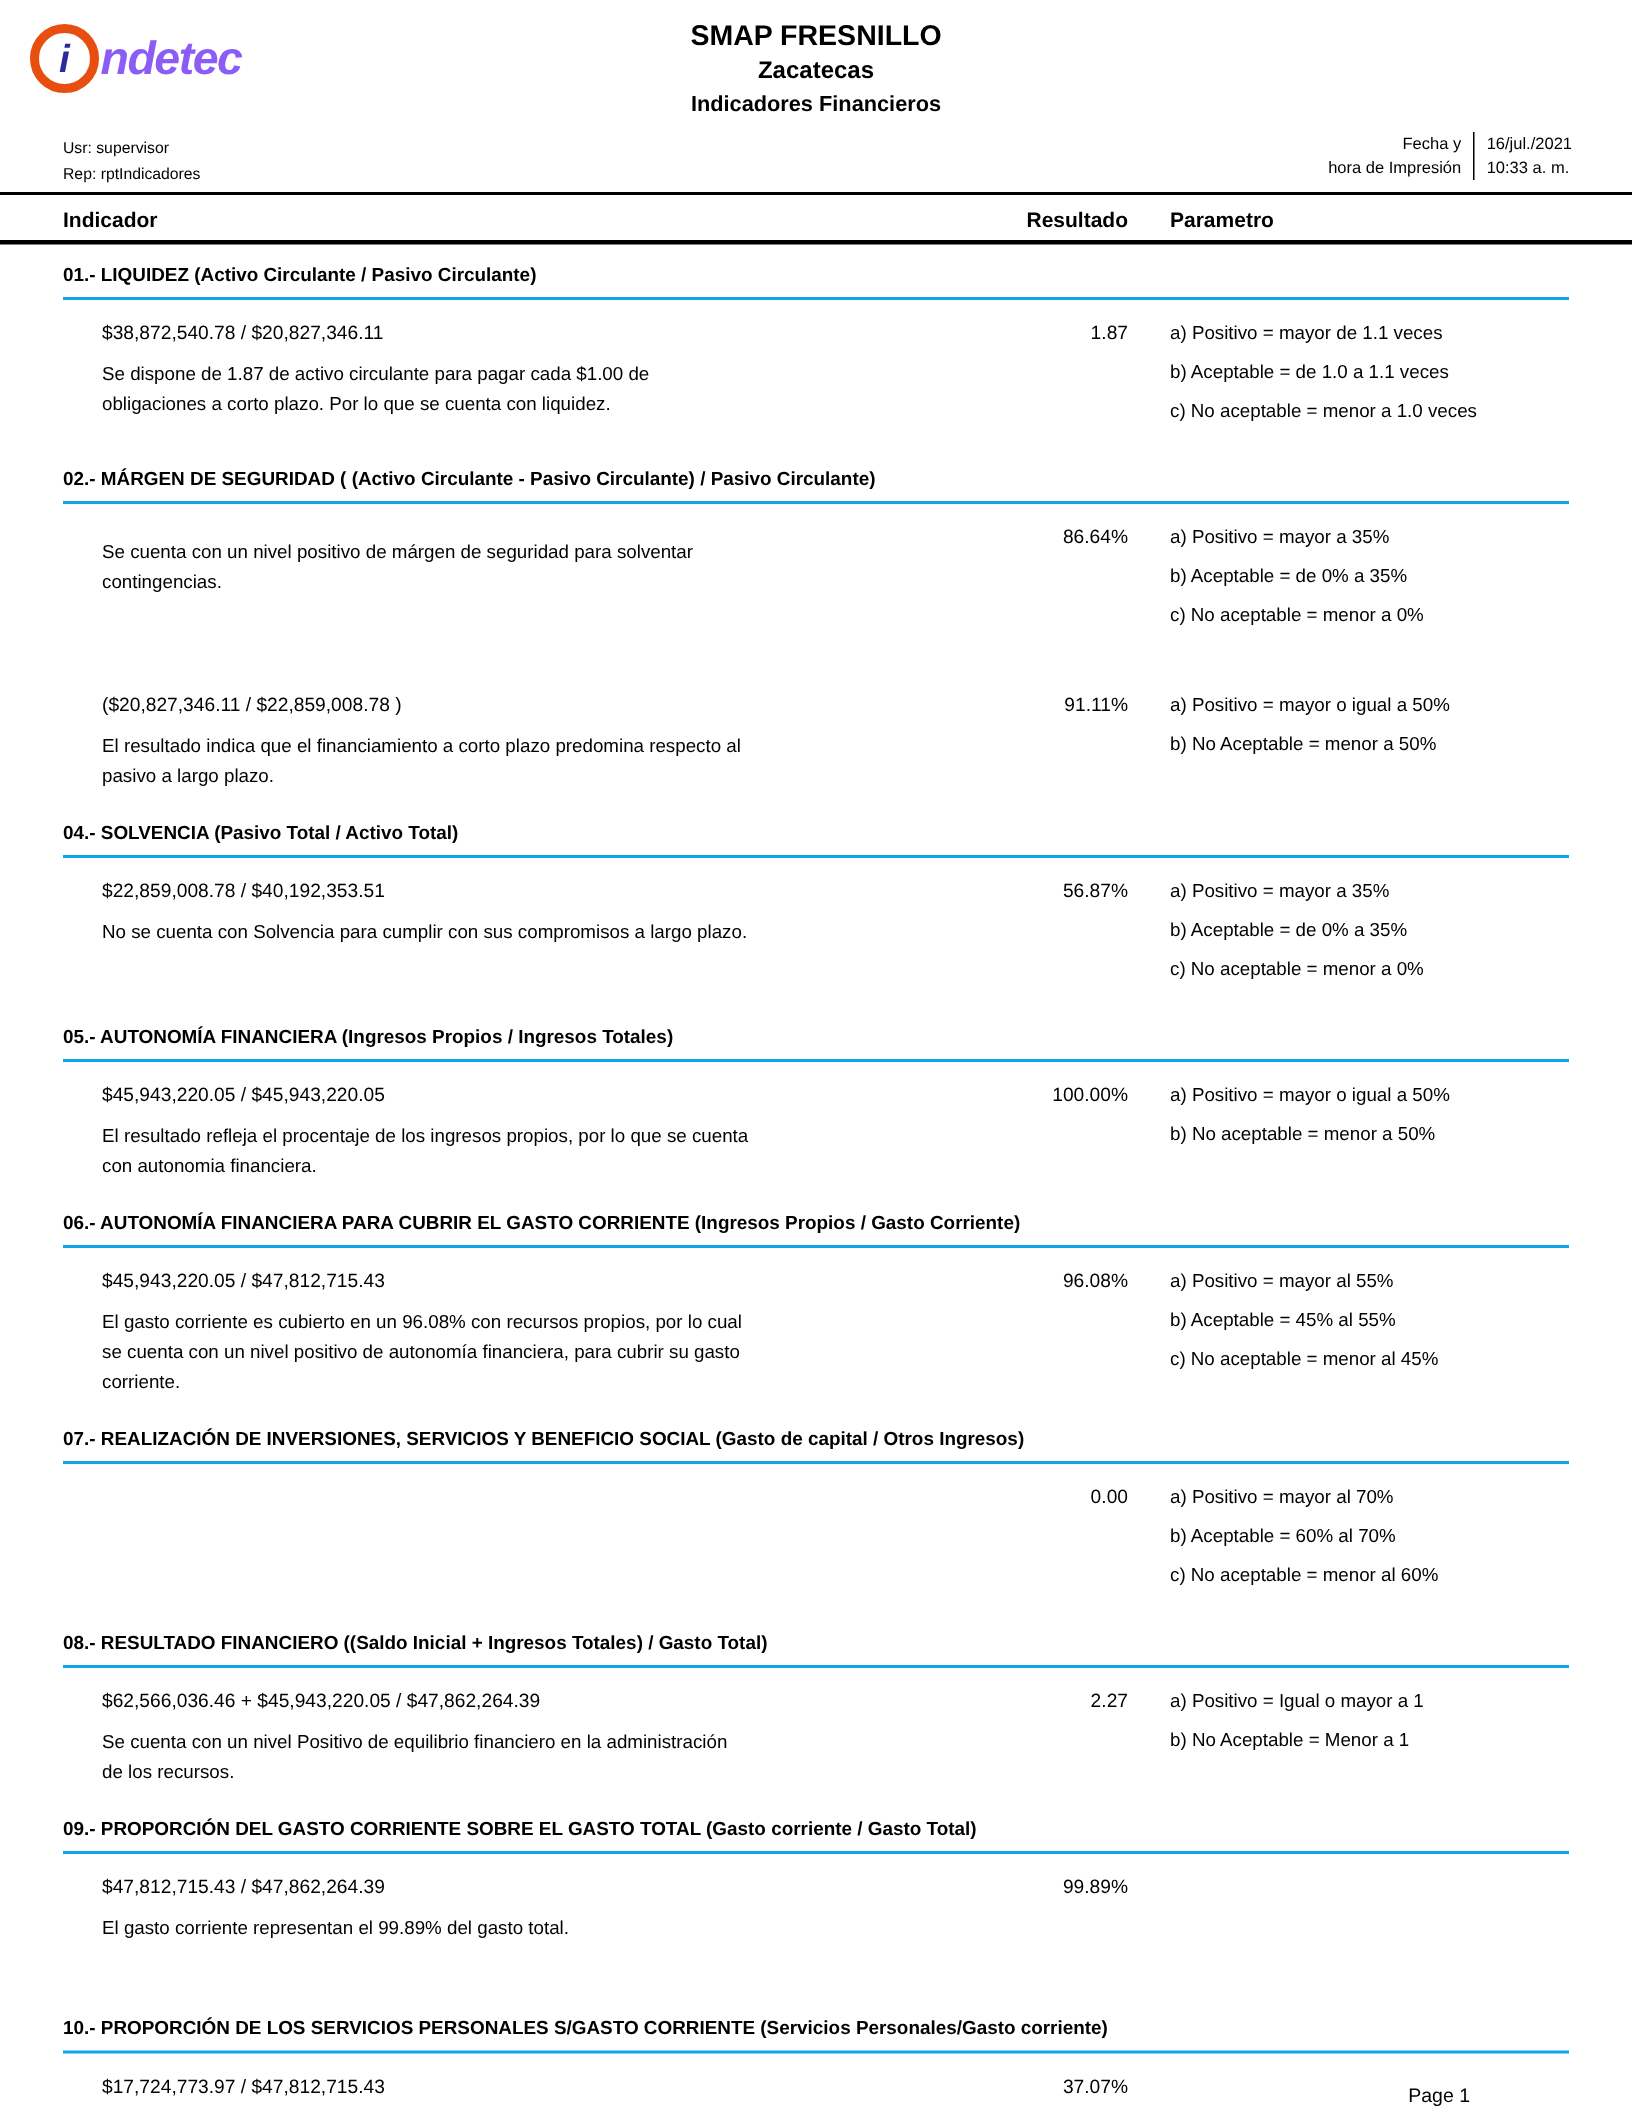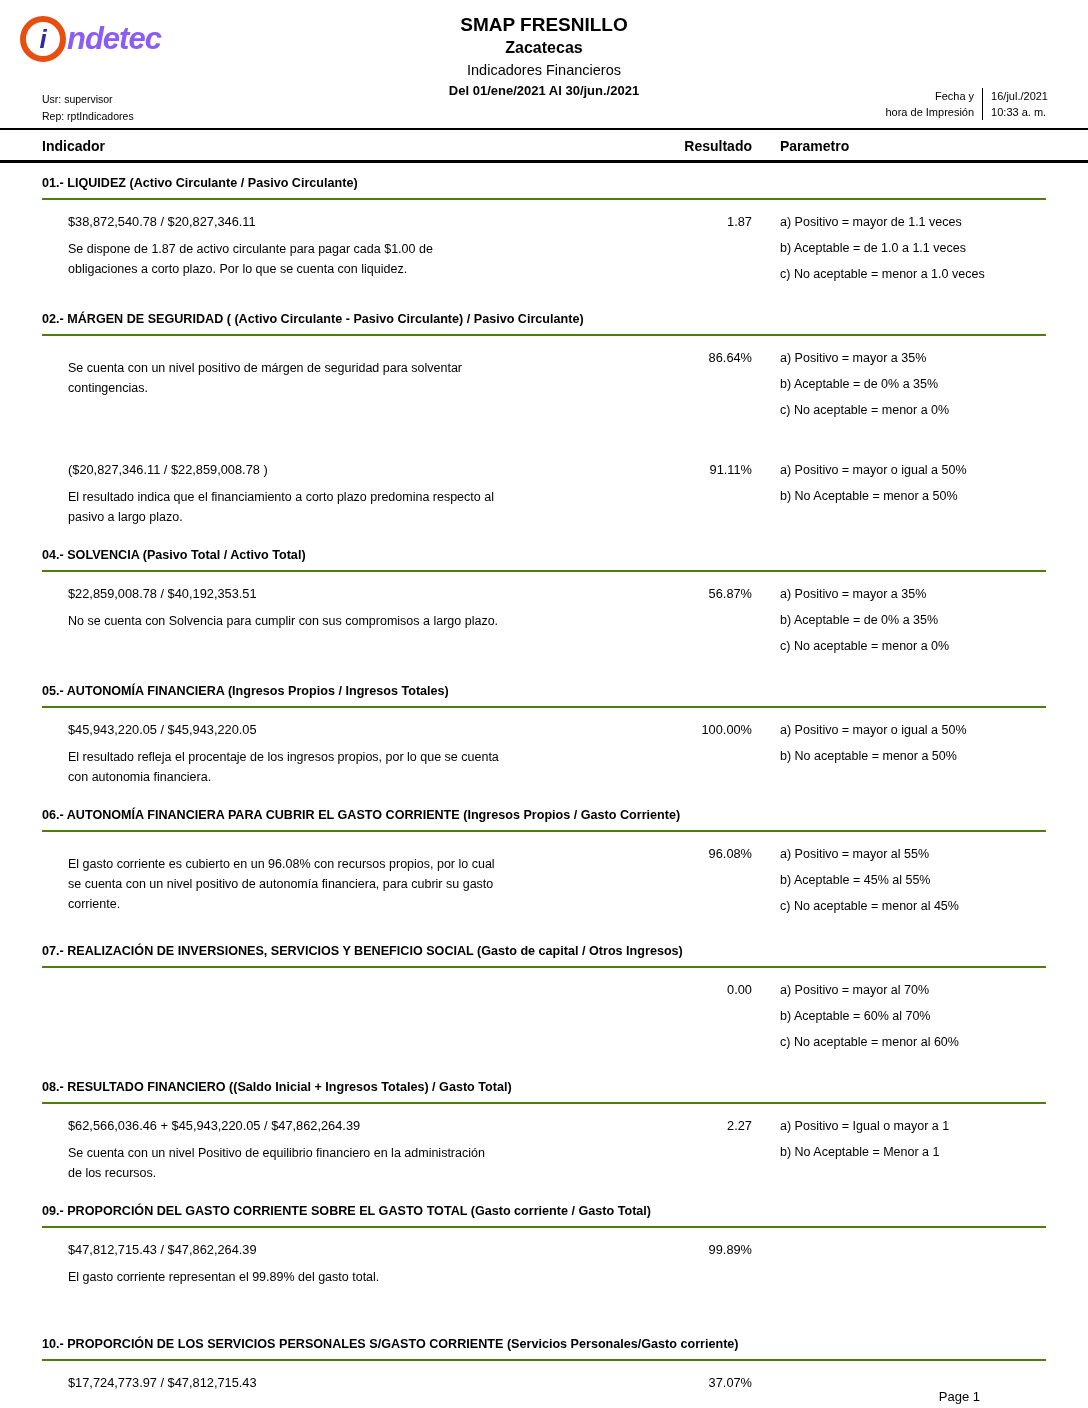--- a/index.html
+++ b/index.html
@@ -10,21 +10,21 @@
   .header { position:relative; height:128px; }
   .logo { position:absolute; left:20px; top:16px; display:flex; align-items:center; }
   .logo-ring { width:34px; height:34px; border:6px solid #e84e0f; border-radius:50%;
                display:flex; align-items:center; justify-content:center; background:#fff; }
   .logo-i { color:#2b2ba0; font-weight:bold; font-style:italic; font-size:26px; line-height:1; }
   .logo-text { color:#8b5cf6; font-weight:bold; font-style:italic; font-size:31px; margin-left:1px; letter-spacing:-1px; }
 
   .head-center { text-align:center; padding-top:14px; }
   .h-title { font-size:19px; font-weight:bold; }
   .h-subtitle { font-size:16px; font-weight:bold; margin-top:3px; }
-  .h-report { font-size:14.5px; font-weight:normal; margin-top:5px; }
+  .h-report { font-size:14.5px; font-weight:bold; margin-top:5px; }
   .h-period { font-size:13px; font-weight:bold; margin-top:5px; }
 
   .meta-left { position:absolute; left:42px; top:91px; font-size:10.5px; line-height:17px; }
   .print-box { position:absolute; right:40px; top:88px; display:flex; font-size:11px; }
   .print-labels { text-align:right; padding-right:8px; line-height:16px; }
   .print-divider { width:1px; background:#000; }
   .print-values { padding-left:8px; line-height:16px; }
 
   .rule-thin  { height:2px; background:#000; }
   .rule-thick { height:3px; background:#000; }
@@ -32,21 +32,21 @@
   .cols-header { display:flex; padding:8px 42px 6px 42px; font-weight:bold; font-size:14px; align-items:baseline; }
   .ch-ind { width:620px; }
   .ch-res { width:90px; text-align:right; }
   .ch-par { padding-left:28px; }
 
   
   .content { padding:0 42px; }
   .section { margin-top:21px; }
   .section:first-of-type { margin-top:13px; }
   .section:nth-of-type(10) { margin-top:50px; }
-  .section-title { font-weight:bold; font-size:12.6px; padding-bottom:8px; border-bottom:2px solid #4d7c0f; }
+  .section-title { font-weight:bold; font-size:12.6px; padding-bottom:8px; border-bottom:2px solid #0ea5e9; }
   .section-body { display:grid; grid-template-columns:620px 90px 1fr; padding-top:13px; }
   .formula { padding-left:26px; font-size:12.8px; line-height:17px; min-height:17px; }
   .description { padding-left:26px; margin-top:9px; font-size:12.5px; line-height:20px; max-width:432px; }
   .col-result { text-align:right; font-size:12.8px; line-height:17px; }
   .col-params { padding-left:28px; font-size:12.5px; }
   .param-line { line-height:19px; margin-bottom:7px; }
 
   .footer { position:absolute; right:108px; bottom:4px; font-size:13px; }
 </style>
 </head>
@@ -59,21 +59,20 @@
       <span class="logo-ring">
         <span class="logo-i">i</span>
       </span>
       <span class="logo-text">ndetec</span>
     </div>
 
     <div class="head-center">
       <div class="h-title">SMAP FRESNILLO</div>
       <div class="h-subtitle">Zacatecas</div>
       <div class="h-report">Indicadores Financieros</div>
-      <div class="h-period">Del 01/ene/2021 Al 30/jun./2021</div>
     </div>
 
     <div class="meta-left">
       <div>Usr: supervisor</div>
       <div>Rep: rptIndicadores</div>
     </div>
 
     <div class="print-box">
       <div class="print-labels">
         <div>Fecha y</div>
@@ -166,20 +165,21 @@
       <div class="col-params">
             <div class="param-line">a) Positivo = mayor o igual a 50%</div>
             <div class="param-line">b) No aceptable = menor a 50%</div>
           </div>
     </div>
   </section>
       <section class="section">
     <div class="section-title">06.- AUTONOMÍA FINANCIERA PARA CUBRIR EL GASTO CORRIENTE (Ingresos Propios / Gasto Corriente)</div>
     <div class="section-body">
       <div class="col-left">
+        <div class="formula">$45,943,220.05 / $47,812,715.43</div>
         <div class="description">El gasto corriente es cubierto en un 96.08% con recursos propios, por lo cual se cuenta con un nivel positivo de autonomía financiera, para cubrir su gasto corriente.</div>
       </div>
       <div class="col-result">96.08%</div>
       <div class="col-params">
             <div class="param-line">a) Positivo = mayor al 55%</div>
             <div class="param-line">b) Aceptable = 45% al 55%</div>
             <div class="param-line">c) No aceptable = menor al 45%</div>
           </div>
     </div>
   </section>

